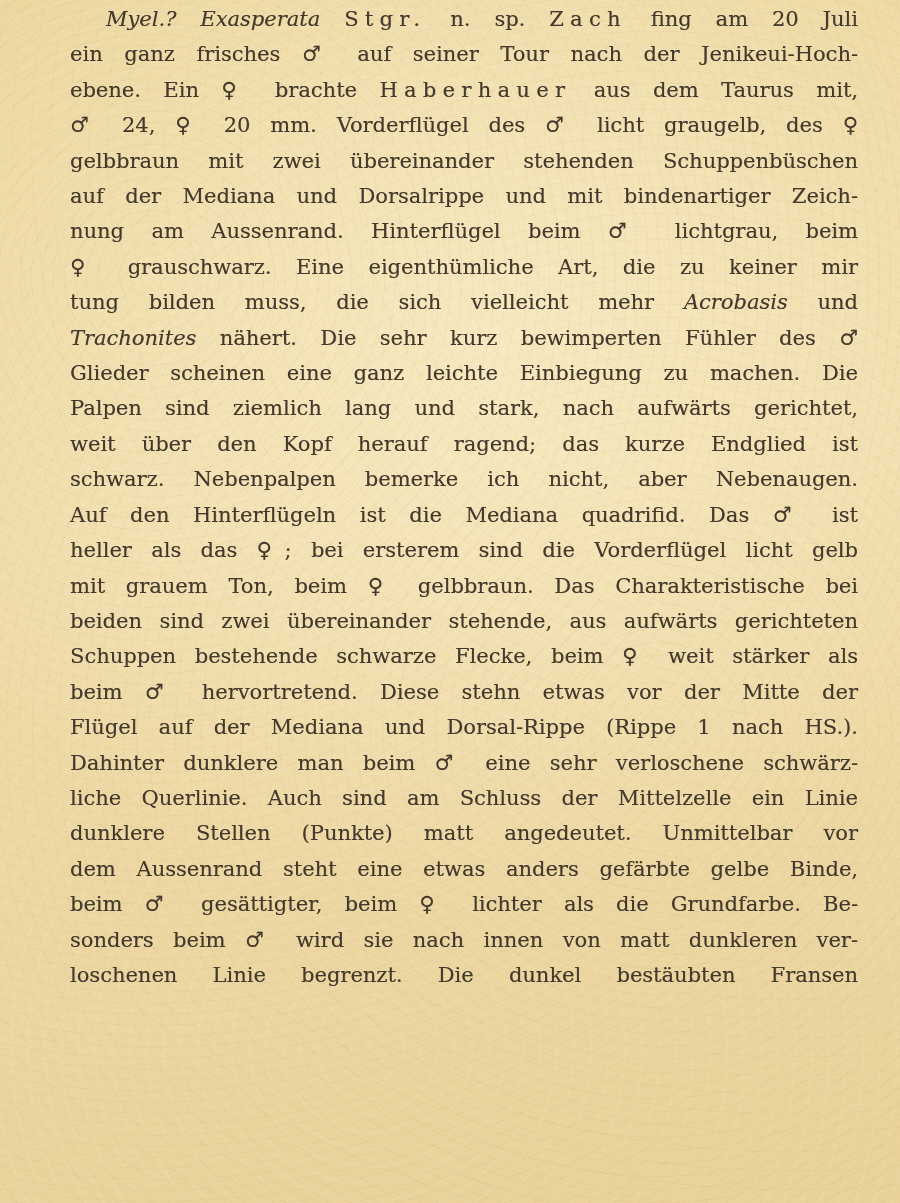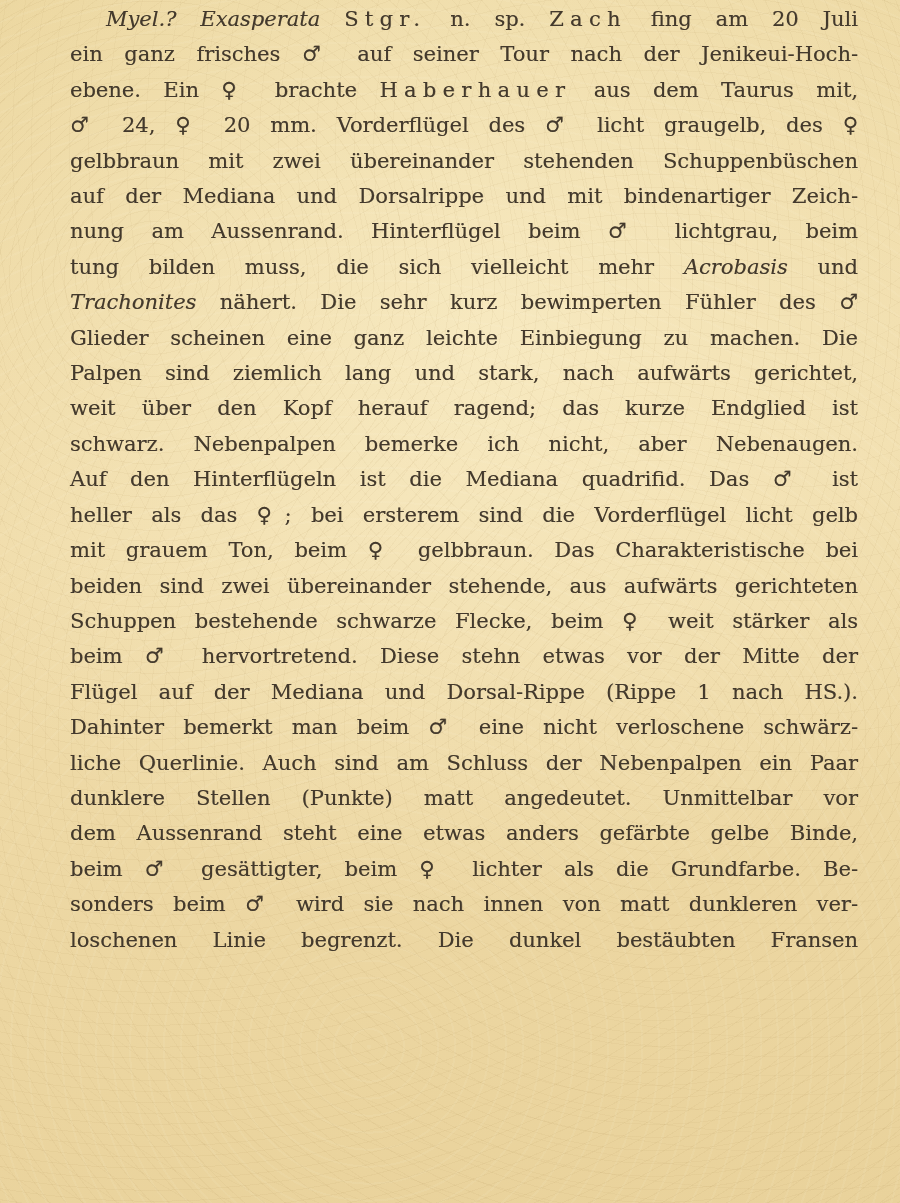--- a/index.html
+++ b/index.html
@@ -62,33 +62,34 @@
 <div class="speckle"></div>
 
 <div class="page-text">
     <div class="line indent"><span class="seg italic">Myel.? Exasperata</span><span class="seg n"> </span><span class="seg spaced">Stgr.</span><span class="seg n"> n. sp. </span><span class="seg spaced">Zach</span><span class="seg n"> fing am 20 Juli</span></div>
     <div class="line"><span class="seg n">ein ganz frisches ♂ auf seiner Tour nach der Jenikeui-Hoch-</span></div>
     <div class="line"><span class="seg n">ebene. Ein ♀ brachte </span><span class="seg spaced">Haberhauer</span><span class="seg n"> aus dem Taurus mit,</span></div>
     <div class="line"><span class="seg n">♂ 24, ♀ 20 mm. Vorderflügel des ♂ licht graugelb, des ♀</span></div>
     <div class="line"><span class="seg n">gelbbraun mit zwei übereinander stehenden Schuppenbüschen</span></div>
     <div class="line"><span class="seg n">auf der Mediana und Dorsalrippe und mit bindenartiger Zeich-</span></div>
     <div class="line"><span class="seg n">nung am Aussenrand. Hinterflügel beim ♂ lichtgrau, beim</span></div>
+    <div class="line"><span class="seg n">♀ grauschwarz. Eine eigenthümliche Art, die zu keiner mir</span></div>
     <div class="line"><span class="seg n">tung bilden muss, die sich vielleicht mehr </span><span class="seg italic">Acrobasis</span><span class="seg n"> und</span></div>
     <div class="line"><span class="seg italic">Trachonites</span><span class="seg n"> nähert. Die sehr kurz bewimperten Fühler des ♂</span></div>
     <div class="line"><span class="seg n">Glieder scheinen eine ganz leichte Einbiegung zu machen. Die</span></div>
     <div class="line"><span class="seg n">Palpen sind ziemlich lang und stark, nach aufwärts gerichtet,</span></div>
     <div class="line"><span class="seg n">weit über den Kopf herauf ragend; das kurze Endglied ist</span></div>
     <div class="line"><span class="seg n">schwarz. Nebenpalpen bemerke ich nicht, aber Nebenaugen.</span></div>
     <div class="line"><span class="seg n">Auf den Hinterflügeln ist die Mediana quadrifid. Das ♂ ist</span></div>
     <div class="line"><span class="seg n">heller als das ♀; bei ersterem sind die Vorderflügel licht gelb</span></div>
     <div class="line"><span class="seg n">mit grauem Ton, beim ♀ gelbbraun. Das Charakteristische bei</span></div>
     <div class="line"><span class="seg n">beiden sind zwei übereinander stehende, aus aufwärts gerichteten</span></div>
     <div class="line"><span class="seg n">Schuppen bestehende schwarze Flecke, beim ♀ weit stärker als</span></div>
     <div class="line"><span class="seg n">beim ♂ hervortretend. Diese stehn etwas vor der Mitte der</span></div>
     <div class="line"><span class="seg n">Flügel auf der Mediana und Dorsal-Rippe (Rippe 1 nach HS.).</span></div>
-    <div class="line"><span class="seg n">Dahinter bemerkt man beim ♂ eine nicht verloschene schwärz-</span></div>
-    <div class="line"><span class="seg n">liche Querlinie. Auch sind am Schluss der Nebenpalpen ein Paar</span></div>
+    <div class="line"><span class="seg n">Dahinter dunklere man beim ♂ eine sehr verloschene schwärz-</span></div>
+    <div class="line"><span class="seg n">liche Querlinie. Auch sind am Schluss der Mittelzelle ein Linie</span></div>
     <div class="line"><span class="seg n">dunklere Stellen (Punkte) matt angedeutet. Unmittelbar vor</span></div>
     <div class="line"><span class="seg n">dem Aussenrand steht eine etwas anders gefärbte gelbe Binde,</span></div>
     <div class="line"><span class="seg n">beim ♂ gesättigter, beim ♀ lichter als die Grundfarbe. Be-</span></div>
     <div class="line"><span class="seg n">sonders beim ♂ wird sie nach innen von matt dunkleren ver-</span></div>
     <div class="line"><span class="seg n">loschenen Linie begrenzt. Die dunkel bestäubten Fransen</span></div>
   </div>
 
 </body></html>

